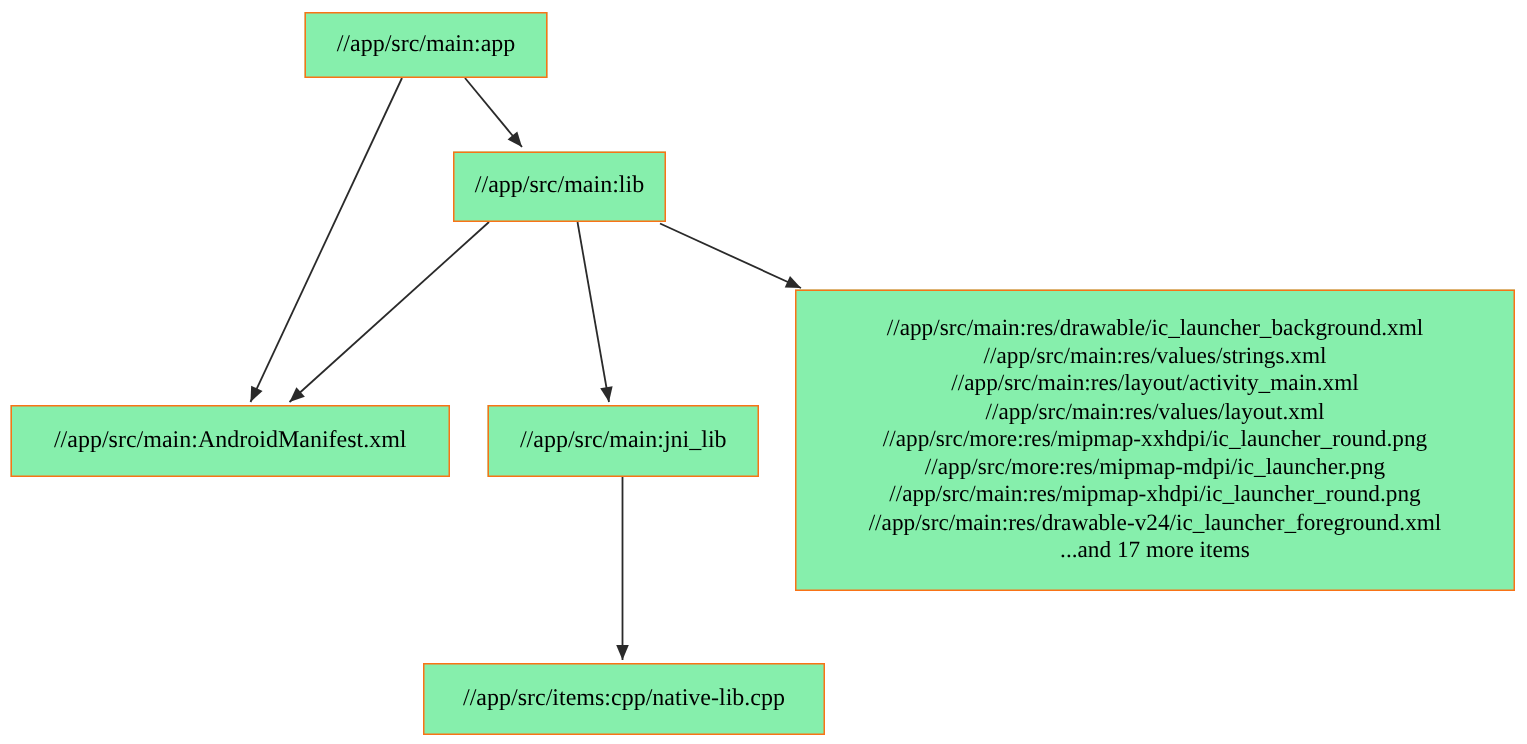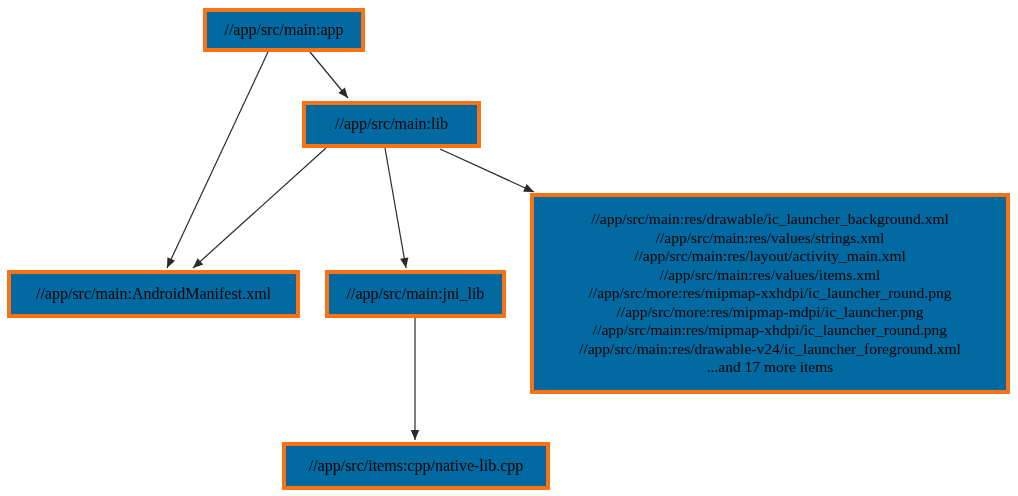--- a/index.html
+++ b/index.html
@@ -20,32 +20,32 @@
     position: absolute;
     left: 0;
     top: 0;
     width: 1018px;
     height: 496px;
     pointer-events: none;
   }
   .node {
     position: absolute;
     box-sizing: border-box;
-    border: 4px solid #f97316;
-    background: #0369a1;
+    border: 1px solid #f97316;
+    background: #86efac;
     display: flex;
     align-items: center;
     justify-content: center;
     text-align: center;
     font-size: 16px;
     line-height: 1.15;
     white-space: nowrap;
   }
   #node-app        { left: 203px; top: 8px;   width: 162px; height: 44px; }
-  #node-lib        { left: 302px; top: 101px; width: 179px; height: 47px; }
+  #node-lib        { left: 302px; top: 101px; width: 142px; height: 47px; }
   #node-manifest   { left: 7px;   top: 270px; width: 293px; height: 48px; }
   #node-jni-lib    { left: 325px; top: 270px; width: 181px; height: 48px; }
   #node-native-cpp { left: 282px; top: 442px; width: 268px; height: 48px; }
   #node-resources  {
     left: 530px; top: 193px; width: 480px; height: 201px;
     flex-direction: column;
     font-size: 15.5px;
     line-height: 18.55px;
   }
   .res-line { display: block; }
@@ -82,21 +82,21 @@
   </div>
 
   <div class="node" id="node-jni-lib">
     <span>//app/src/main:jni_lib</span>
   </div>
 
   <div class="node" id="node-resources">
     <span class="res-line">//app/src/main:res/drawable/ic_launcher_background.xml</span>
     <span class="res-line">//app/src/main:res/values/strings.xml</span>
     <span class="res-line">//app/src/main:res/layout/activity_main.xml</span>
-    <span class="res-line">//app/src/main:res/values/items.xml</span>
+    <span class="res-line">//app/src/main:res/values/layout.xml</span>
     <span class="res-line">//app/src/more:res/mipmap-xxhdpi/ic_launcher_round.png</span>
     <span class="res-line">//app/src/more:res/mipmap-mdpi/ic_launcher.png</span>
     <span class="res-line">//app/src/main:res/mipmap-xhdpi/ic_launcher_round.png</span>
     <span class="res-line">//app/src/main:res/drawable-v24/ic_launcher_foreground.xml</span>
     <span class="res-line">...and 17 more items</span>
   </div>
 
   <div class="node" id="node-native-cpp">
     <span>//app/src/items:cpp/native-lib.cpp</span>
   </div>

